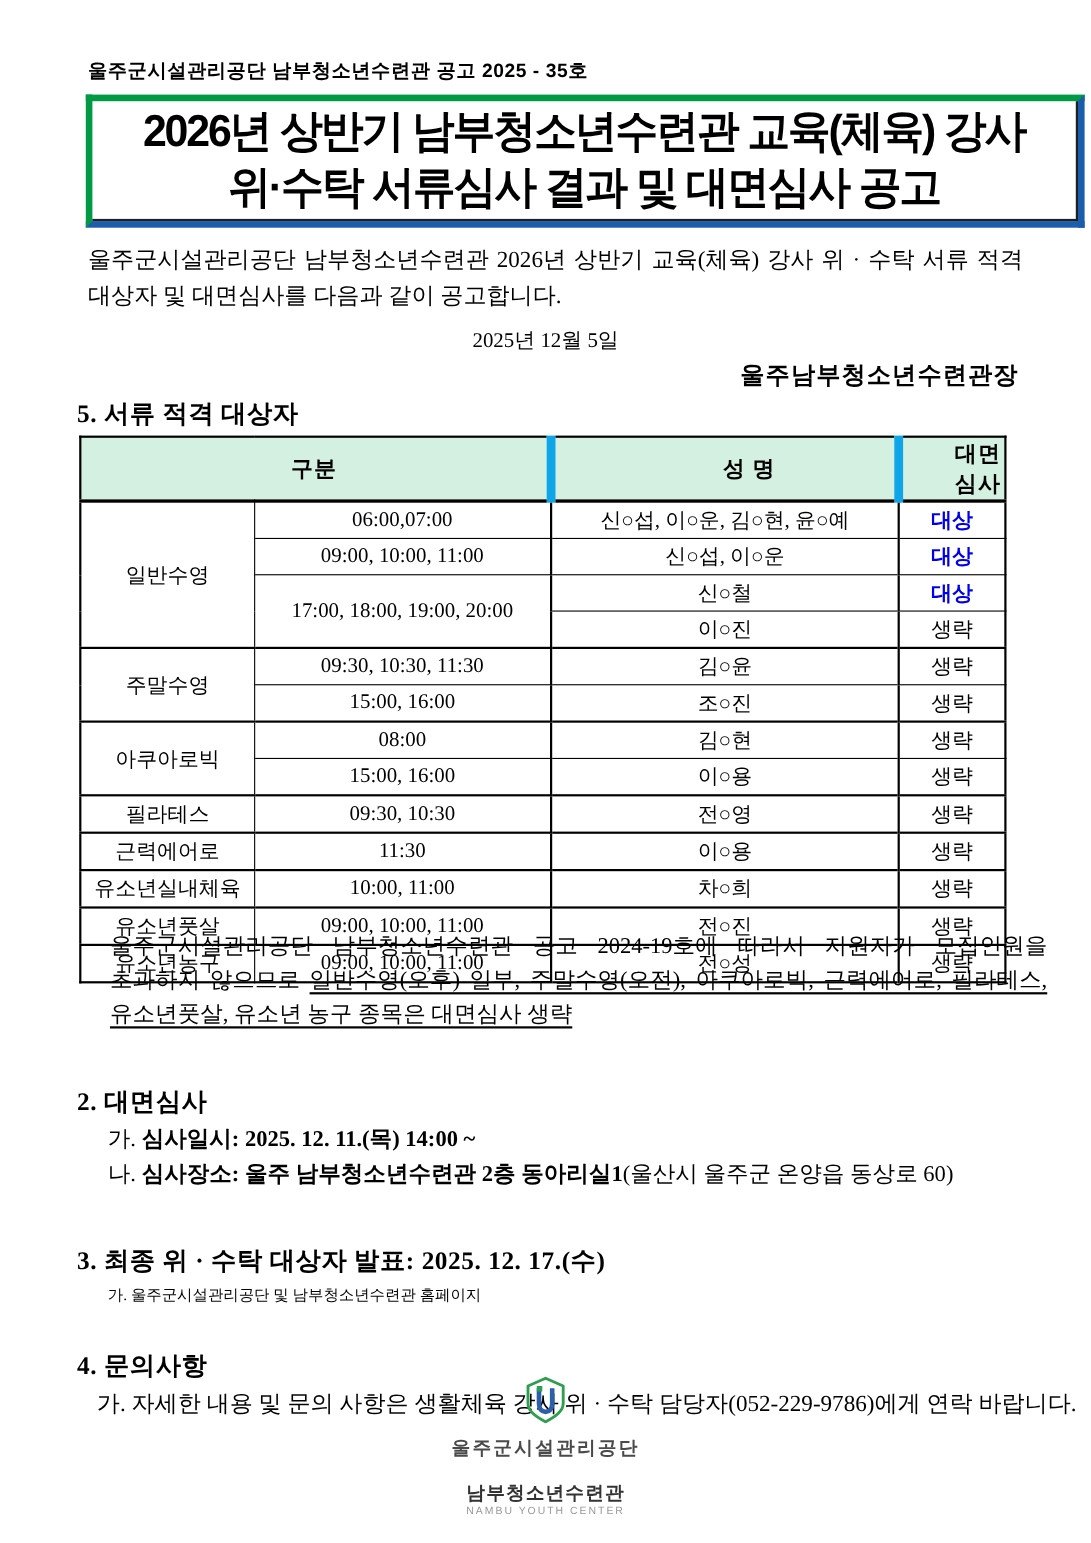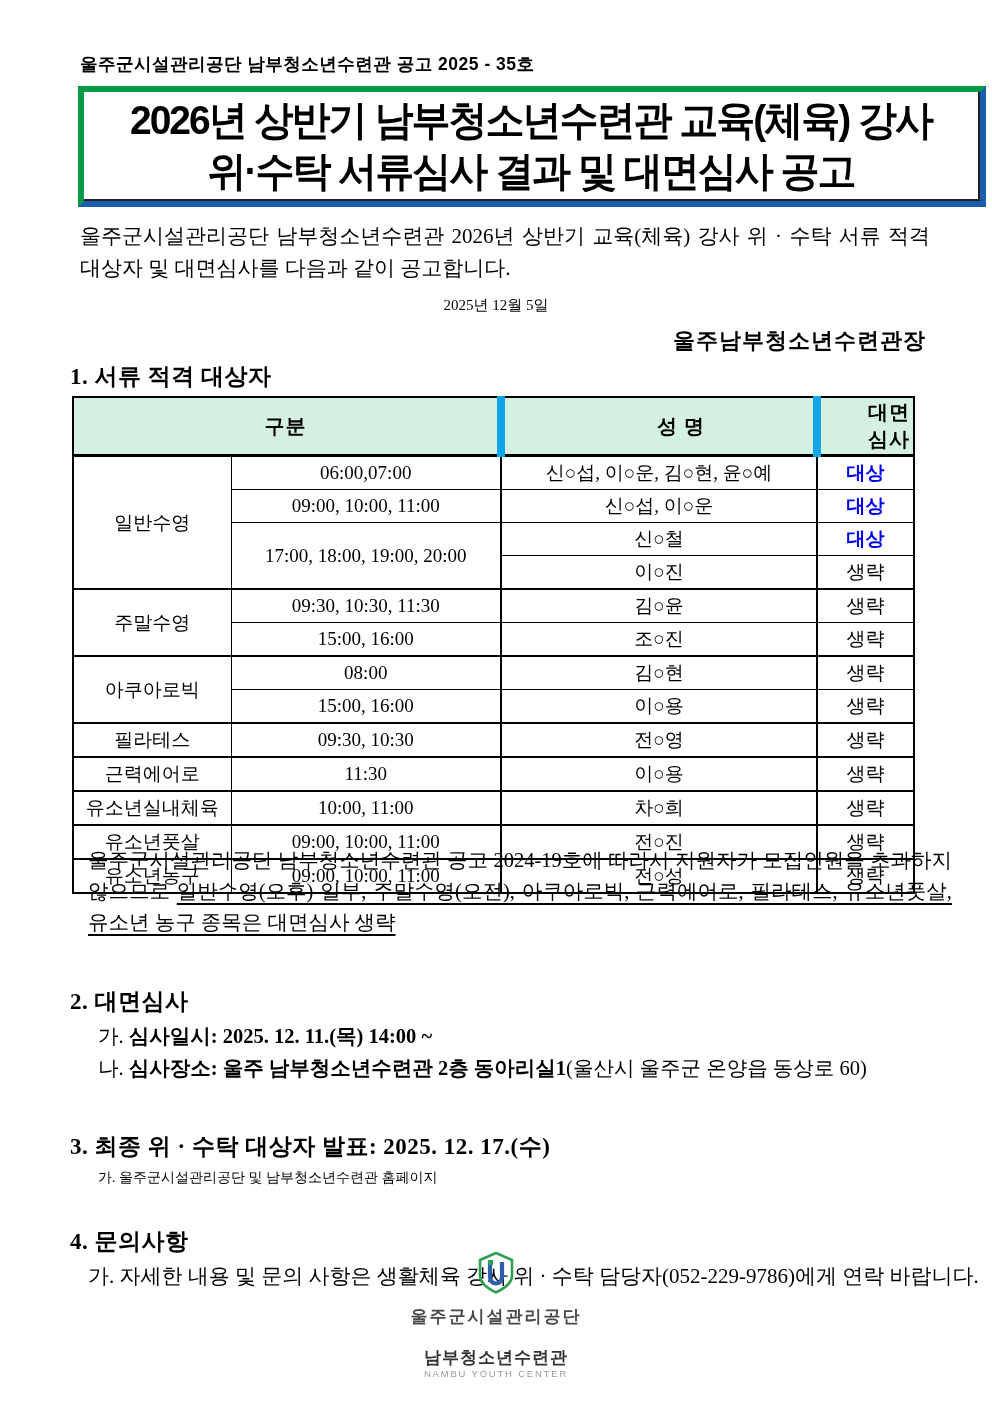--- a/index.html
+++ b/index.html
@@ -30,21 +30,21 @@
   .title-line{
     font-family:"Liberation Sans","DejaVu Sans",sans-serif;
     font-size:39px;font-weight:900;letter-spacing:-2px;line-height:1.3;
     white-space:nowrap;transform:scaleY(1.04);
   }
 
   .intro{
     position:absolute;left:80px;top:221px;width:850px;
     font-size:21px;line-height:1.5;text-align:justify;word-break:keep-all;
   }
-  .date-line{position:absolute;left:0;top:296px;width:992px;text-align:center;font-size:15px;}
+  .date-line{position:absolute;left:0;top:296px;width:992px;text-align:center;font-size:19px;}
   .signer{position:absolute;top:326px;right:66px;font-size:22px;font-weight:bold;letter-spacing:1px;}
 
   .sec-heading{position:absolute;left:70px;font-size:23px;font-weight:bold;letter-spacing:.5px;}
   .h-sec1{top:361px;}
   .h-sec2{top:986px;}
   .h-sec3{top:1131px;}
   .h-sec4{top:1226px;}
 
   
   .tbl-wrap{position:absolute;left:72px;top:396px;}
@@ -64,21 +64,21 @@
   table.screening td.names,table.screening td.result{border-left:2px solid #000;}
   table.screening tr.group-start td{border-top:2px solid #000;}
   td.result.target{color:#0000EE;font-weight:bold;}
 
   
   .note{position:absolute;left:88px;top:845px;width:864px;}
   .note-title{
     font-family:"Liberation Sans","DejaVu Sans",sans-serif;
     font-size:21px;font-weight:bold;margin-bottom:5px;letter-spacing:.5px;
   }
-  .note-text{font-size:20.5px;line-height:1.5;text-align:justify;word-break:keep-all;}
+  .note-text{font-size:20.5px;line-height:1.5;text-align:justify;word-break:keep-all;margin-left:12px;}
   .note-text .underline{
     text-decoration:underline;text-decoration-thickness:1.5px;text-underline-offset:5px;
   }
 
   .sec-items{position:absolute;font-size:20.5px;line-height:1.58;word-break:keep-all;}
   .items-sec2{left:98px;top:1020px;width:830px;}
   .item-sec3{left:98px;top:1169px;width:830px;font-size:14px;position:absolute;}
   .item-sec4{left:88px;top:1262px;width:860px;font-size:21px;position:absolute;white-space:nowrap;}
   .b{font-weight:bold;}
 
@@ -114,21 +114,21 @@
     <div class="title-box-inner">
       <div class="title-line">2026년 상반기 남부청소년수련관 교육(체육) 강사</div>
       <div class="title-line">위·수탁 서류심사 결과 및 대면심사 공고</div>
     </div>
   </div>
 
   <div class="intro">울주군시설관리공단 남부청소년수련관 2026년 상반기 교육(체육) 강사 위 · 수탁 서류 적격 대상자 및 대면심사를 다음과 같이 공고합니다.</div>
   <div class="date-line">2025년 12월 5일</div>
   <div class="signer">울주남부청소년수련관장</div>
 
-  <div class="sec-heading h-sec1">1. 서류 적격 대상자</div>
+  <div class="sec-heading h-sec1">5. 서류 적격 대상자</div>
 
   <div class="tbl-wrap">
     <table class="screening">
       <colgroup>
         <col style="width:158px">
           <col style="width:270px">
           <col style="width:316px">
           <col style="width:97px">
       </colgroup>
       <thead>

